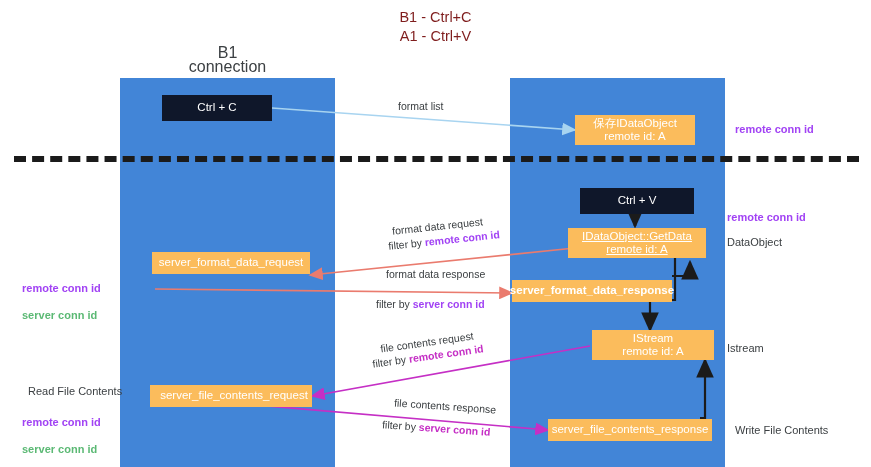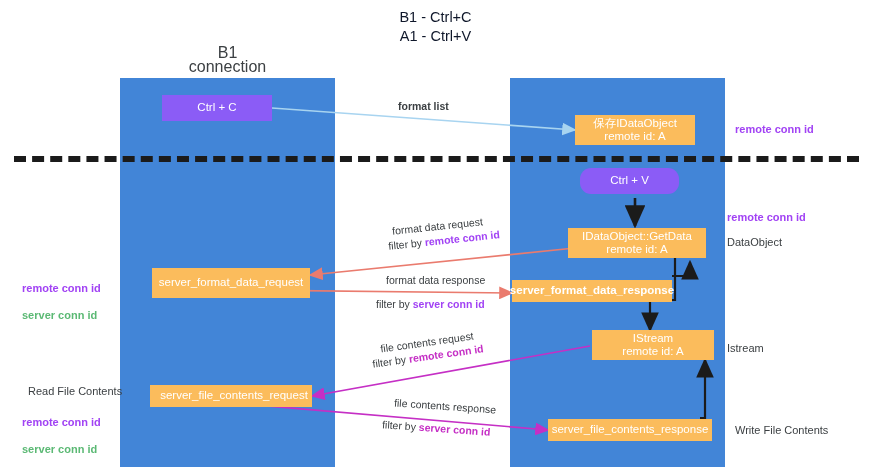--- a/index.html
+++ b/index.html
@@ -12,42 +12,42 @@
   }
   #stage{position:absolute;left:0;top:0;width:871px;height:467px;}
 
   .lane{position:absolute;background:#4285d7;}
   #lane-left{left:120px;top:78px;width:215px;height:389px;}
   #lane-right{left:510px;top:78px;width:215px;height:389px;}
 
   .title{
     position:absolute;left:0;right:0;top:8px;
     text-align:center;font-size:14.5px;line-height:19px;
-    color:#0f172a;white-space:pre-line;
+    color:#7f1d1d;white-space:pre-line;
   }
 
   .lane-head{
     position:absolute;text-align:center;font-size:16px;
     line-height:13.5px;color:#3c4043;white-space:pre-line;
   }
   #head-left{left:120px;top:46px;width:215px;}
   #head-right{left:510px;top:46px;width:215px;}
 
   .dashed{
     position:absolute;left:14px;top:156px;width:845px;height:0;
     border-top:6px dashed #1b1b1b;
   }
 
   .box{
     position:absolute;box-sizing:border-box;
     display:flex;flex-direction:column;align-items:center;justify-content:center;
     color:#ffffff;font-size:11.5px;line-height:13.5px;text-align:center;
     white-space:pre-line;
   }
-  .box.green{background:#8b5cf6;}
+  .box.green{background:#0f172a;}
   .box.orange{background:#fbb košt;}
   .box.orange{background:#fbbc5c;}
 
   .note{
     position:absolute;font-size:11px;line-height:13.5px;
     white-space:pre-line;
   }
   .note.plain{color:#3c4043;}
   .note.purple{color:#a142f4;font-weight:bold;}
   .note.dual b.p{color:#a142f4;display:block;}
@@ -109,46 +109,46 @@
     <path d="M700,418 L705,418 L705,360" fill="none" stroke="#1b1b1b" stroke-width="2.2" marker-end="url(#ah-black)"></path>
 
     <path d="M672,276 L690,276 L690,262" fill="none" stroke="#1b1b1b" stroke-width="2.2" marker-end="url(#ah-black)"></path>
   </svg>
 
   <div class="box green" style="left:162px;top:95px;width:110px;height:26px;">Ctrl + C</div>
 
   <div class="box orange" style="left:575px;top:115px;width:120px;height:30px;">保存IDataObject
 remote id: A</div>
 
-  <div class="box green" style="left:580px;top:168px;width:99px;height:26px;border-radius:11px;">Ctrl + V</div>
+  <div class="box green" style="left:580px;top:188px;width:114px;height:26px;">Ctrl + V</div>
 
-  <div class="box orange" style="left:568px;top:228px;width:138px;height:30px;">IDataObject::GetData
+  <div class="box orange" style="left:568px;top:228px;width:138px;height:30px;text-decoration:underline;">IDataObject::GetData
 remote id: A</div>
 
-  <div class="box orange" style="left:152px;top:268px;width:158px;height:30px;">server_format_data_request</div>
+  <div class="box orange" style="left:152px;top:252px;width:158px;height:22px;">server_format_data_request</div>
 
   <div class="box orange" style="left:512px;top:280px;width:160px;height:22px;font-weight:bold;">server_format_data_response</div>
 
   <div class="box orange" style="left:592px;top:330px;width:122px;height:30px;">IStream
 remote id: A</div>
 
   <div class="box orange" style="left:150px;top:385px;width:162px;height:22px;padding-left:6px;">server_file_contents_request</div>
 
   <div class="box orange" style="left:548px;top:419px;width:164px;height:22px;text-align:center;">server_file_contents_response</div>
 
   <div class="dashed"></div>
 
-  <div class="alabel" style="left:398px;top:100px;font-weight:bold;">format list</div>
+  <div class="alabel" style="left:398px;top:100px;">format list</div>
 
   <div class="alabel" style="left:392px;top:220px;transform:rotate(-6deg);">format data request</div>
   <div class="alabel" style="left:388px;top:234px;transform:rotate(-6deg);">
     <span>filter by </span><span class="hi-purple">remote conn id</span>
   </div>
 
-  <div class="alabel" style="left:386px;top:274px;">format data response</div>
+  <div class="alabel" style="left:386px;top:268px;">format data response</div>
   <div class="alabel" style="left:376px;top:298px;">
     <span>filter by </span><span class="hi-purple">server conn id</span>
   </div>
 
   <div class="alabel" style="left:380px;top:336px;transform:rotate(-8deg);">file contents request</div>
   <div class="alabel" style="left:372px;top:350px;transform:rotate(-8deg);">
     <span>filter by </span><span class="hi-magenta">remote conn id</span>
   </div>
 
   <div class="alabel" style="left:394px;top:400px;transform:rotate(4deg);">file contents response</div>

